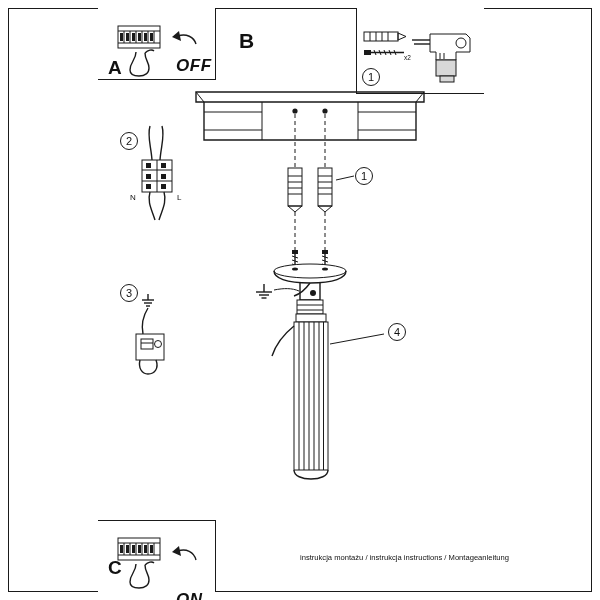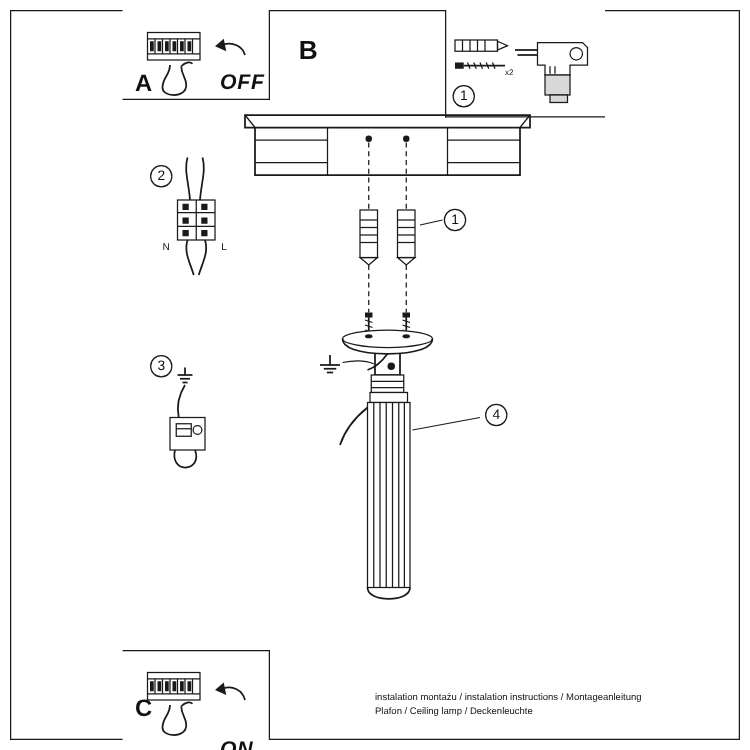--- a/index.html
+++ b/index.html
@@ -307,17 +307,16 @@
   <div class="word word-off">OFF</div>
   <div class="word word-on">ON</div>
 
   <div class="num-circle n1a">1</div>
   <div class="num-circle n2">2</div>
   <div class="num-circle n3">3</div>
   <div class="num-circle n1b">1</div>
   <div class="num-circle n4">4</div>
 
   <div class="caption">
-    <div>instalation montażu / instalation instructions / Montageanleitung</div>
-    <div>Plafon / Ceiling lamp / Deckenleuchte</div>
+    <div>instrukcja montażu / instrukcja instructions / Montageanleitung</div>
   </div>
 
 </div>
 
 </body></html>

